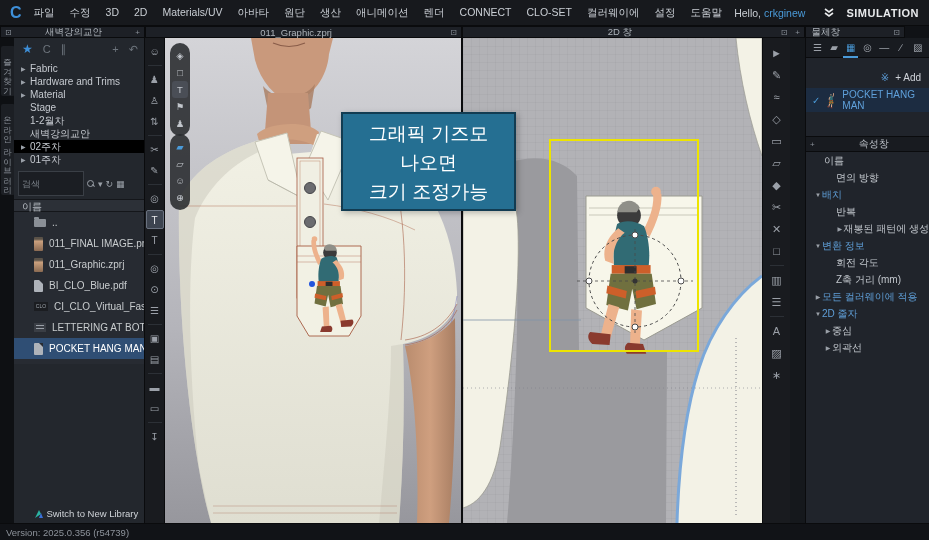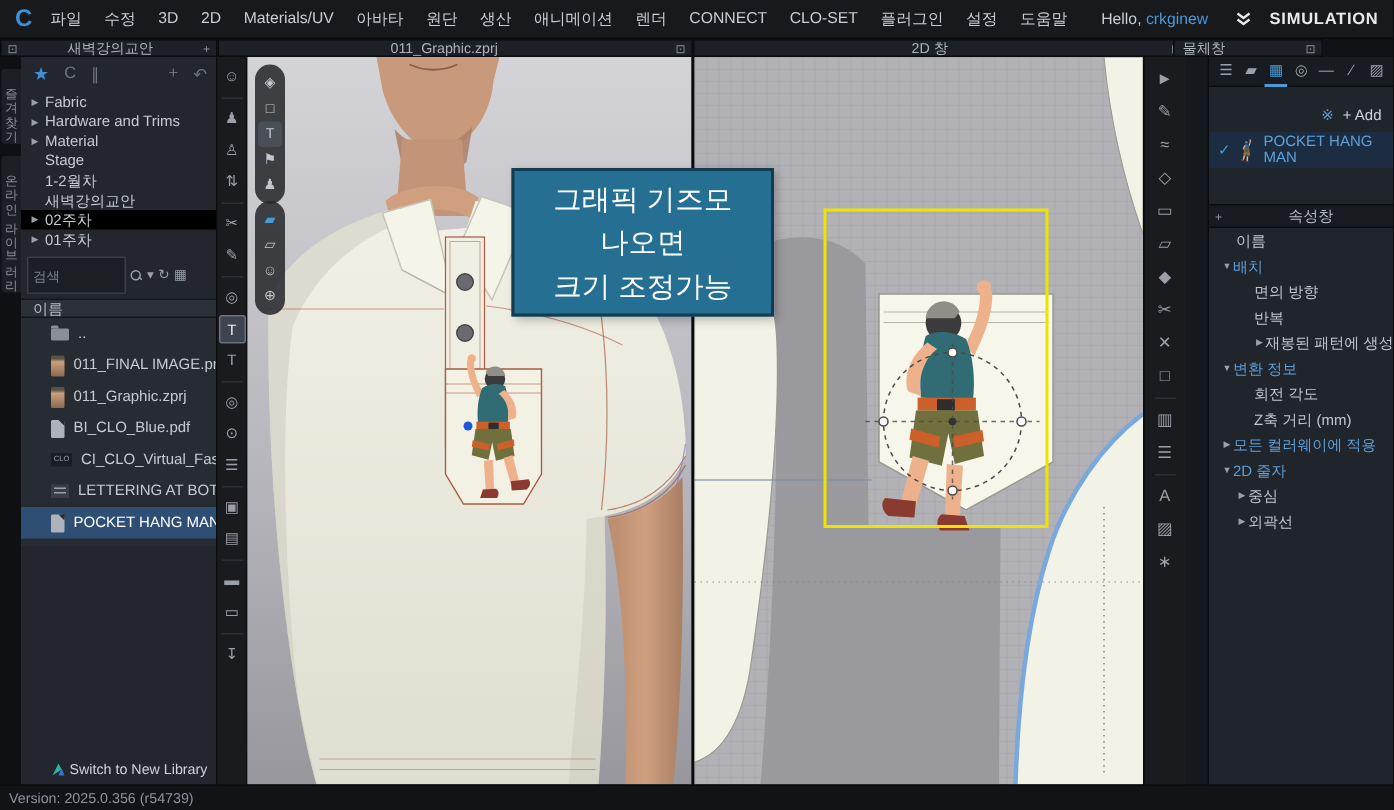--- a/index.html
+++ b/index.html
@@ -16,21 +16,21 @@
   #brand{display:flex;align-items:center;gap:11px;font-size:11px;font-weight:bold;letter-spacing:.5px;color:#e8eaec;}
 
   
   #tabrow{position:absolute;left:0;top:26px;width:929px;height:12px;}
   .tabseg{position:absolute;top:0;height:12px;background:#1d2026;border:1px solid #0a0b0d;display:flex;align-items:center;font-size:9.5px;color:#aeb4bb;}
   .tseg-title{flex:1;text-align:center;white-space:nowrap;overflow:hidden;}
   .dock,.tplus{font-size:8px;color:#8a9098;padding:0 4px;}
   #ts-lib{left:0;width:145px;}
   #ts-3d{left:145px;width:317px;}
   #ts-2d{left:462px;width:343px;}
-  #ts-obj{left:782px;width:100px;gap:44px;}
+  #ts-obj{left:805px;width:100px;gap:44px;}
 
   
   #lefttabs{position:absolute;left:0;top:38px;width:14px;height:485px;background:#0e1013;}
   .vtab{writing-mode:vertical-rl;font-size:8.5px;color:#8a9098;background:#1c1f24;padding:6px 1px;border-radius:2px;margin:8px 1px 0 1px;letter-spacing:1px;}
 
   
   #library{position:absolute;left:14px;top:38px;width:131px;height:485px;background:#23272d;border-right:1px solid #0a0b0d;font-size:10px;}
   #lib-icons{display:flex;align-items:center;height:20px;padding:2px 6px 0 8px;gap:10px;}
   #lib-icons .star{color:#3e8fd8;font-size:12px;}
   #lib-icons .gico{color:#6d747c;font-size:11px;}
@@ -144,21 +144,21 @@
       <span>3D</span>
       <span>2D</span>
       <span>Materials/UV</span>
       <span>아바타</span>
       <span>원단</span>
       <span>생산</span>
       <span>애니메이션</span>
       <span>렌더</span>
       <span>CONNECT</span>
       <span>CLO-SET</span>
-      <span>플러그인</span>
+      <span>컬러웨이에</span>
       <span>설정</span>
       <span>도움말</span>
     </nav>
     <div id="mb-right">
       <span class="hello"><span>Hello,</span> <span class="user">crkginew</span></span>
       <span id="brand">
         <svg width="12" height="12" viewBox="0 0 12 12">
             <path d="M2,2 L6,5 L10,2" fill="none" stroke="#e8eaec" stroke-width="1.6"></path>
             <path d="M2,6 L6,9 L10,6" fill="none" stroke="#e8eaec" stroke-width="1.6"></path>
           </svg>
@@ -475,26 +475,26 @@
       <span>POCKET HANG MAN</span>
     </div>
     <div id="prop-header">
       <span class="dock">+</span>
       <span class="ph-t">속성창</span>
     </div>
     <div>
       <div class="prow i1">
           <span class="plabel">이름</span>
         </div>
+      <div class="prow i2">
+          <span class="plabel">면의 방향</span>
+        </div>
       <div class="prow i0 accent">
           <span class="arr">▼</span>
           <span class="plabel">배치</span>
-        </div>
-      <div class="prow i2">
-          <span class="plabel">면의 방향</span>
         </div>
       <div class="prow i2">
           <span class="plabel">반복</span>
         </div>
       <div class="prow i2">
           <span class="arr">▶</span>
           <span class="plabel">재봉된 패턴에 생성</span>
         </div>
       <div class="prow i0 accent">
           <span class="arr">▼</span>

